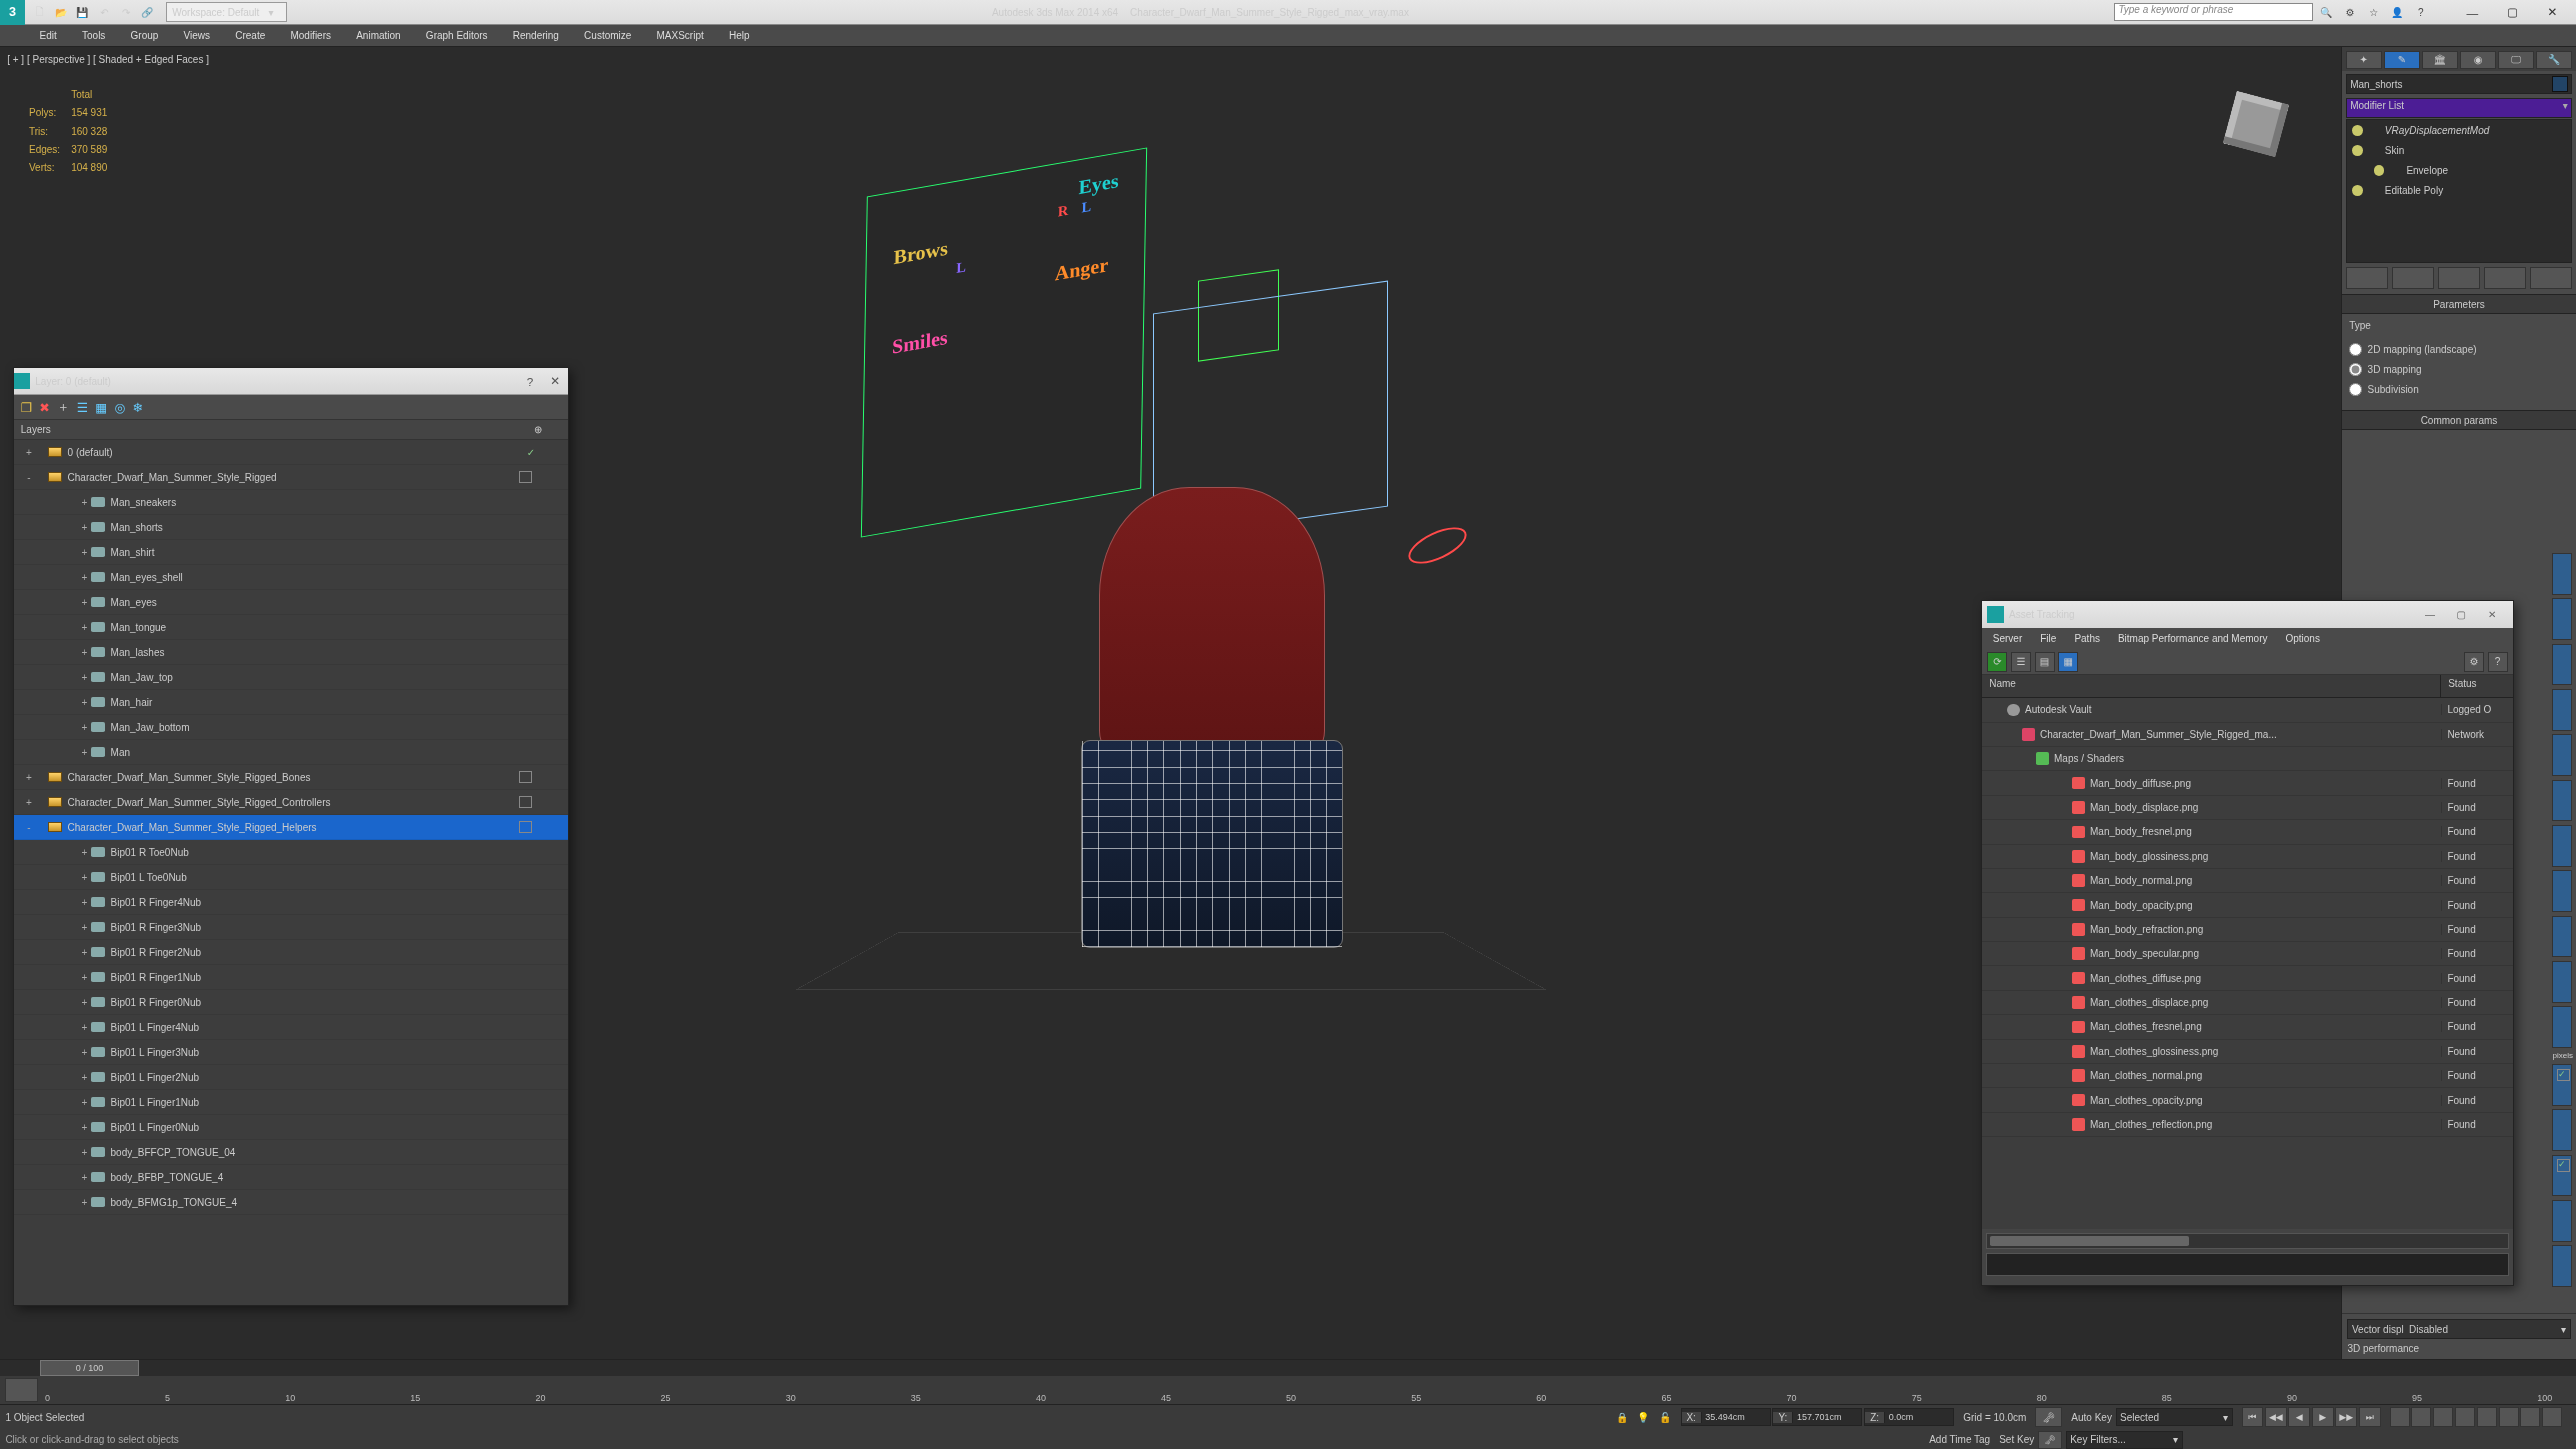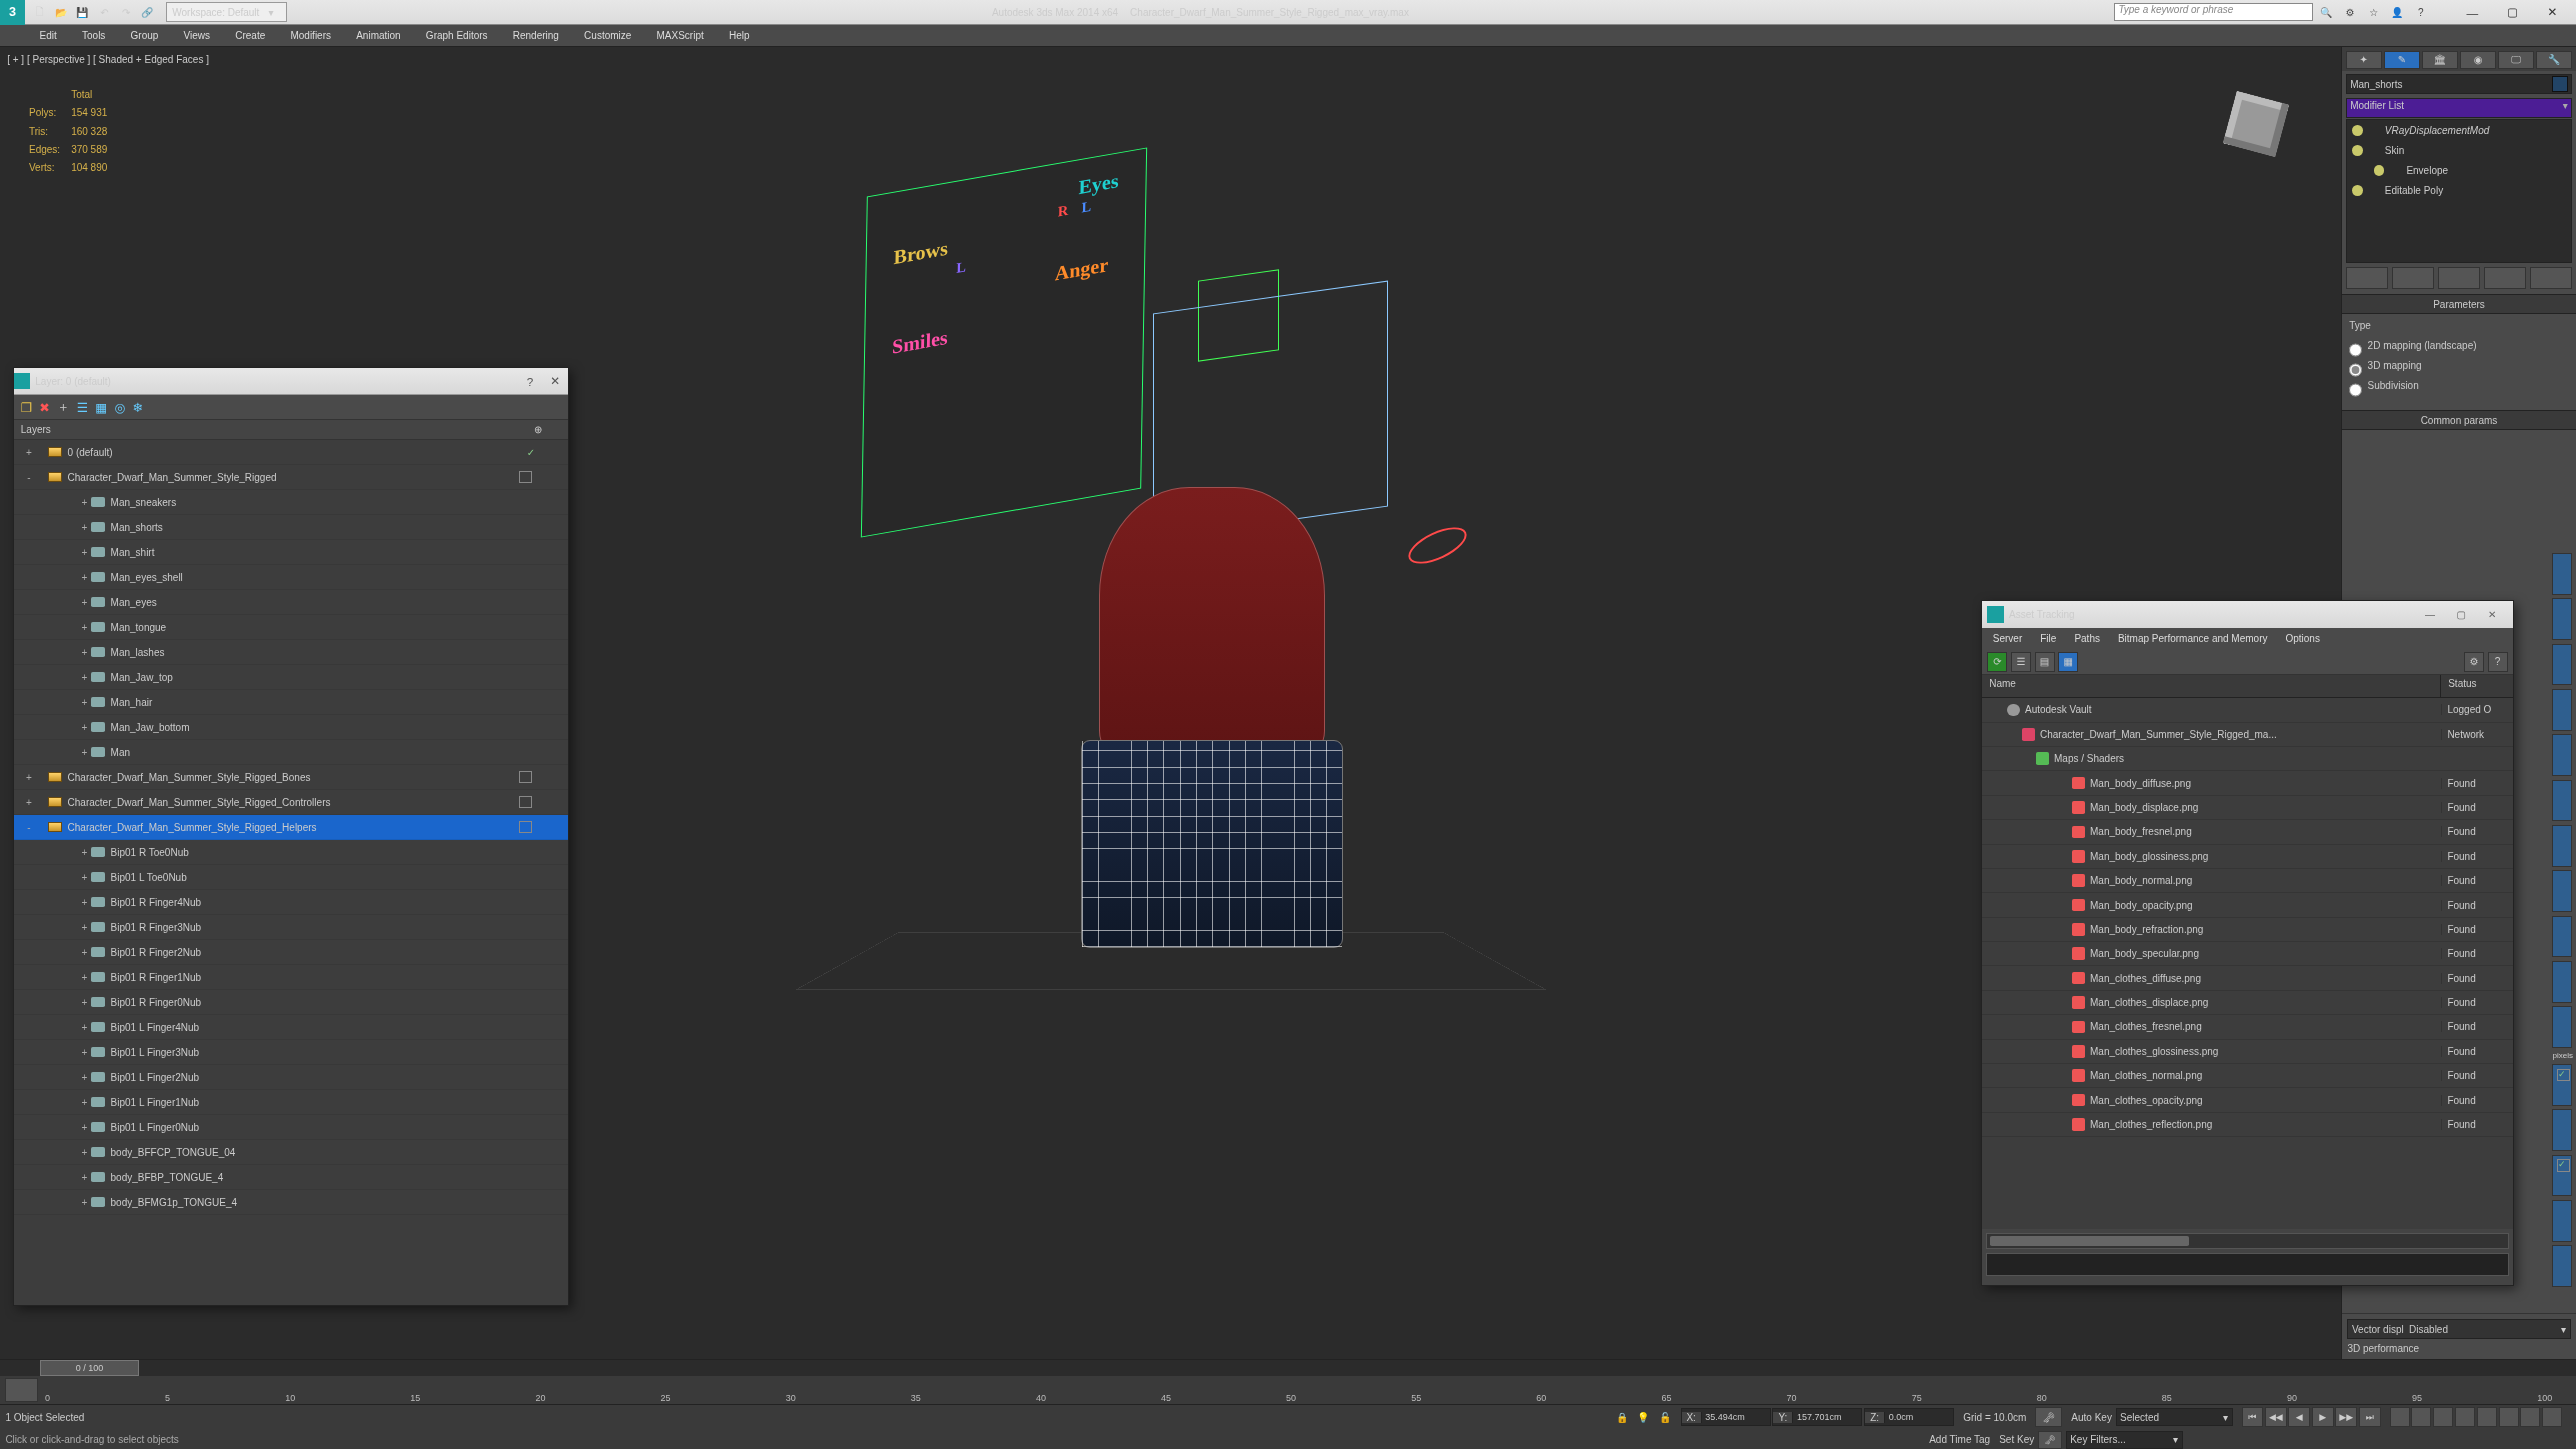--- a/index.html
+++ b/index.html
@@ -91,21 +91,21 @@
 .cmdpanel .name-field .cpick{width:16.3px;height:16.3px;background:#224466;border:0.9px solid #111;margin-left:auto}
 .cmdpanel .modlist{margin:1.8px 3.6px;height:20px;background:#4c1d95;border:0.9px solid #222;padding:1.8px 3.6px;display:flex;align-items:flex-start}
 .cmdpanel .modlist .dd{margin-left:auto;color:#aaa}
 .cmdpanel .stack{margin:1.8px 3.6px;height:144px;background:#2b2b2b;border:0.9px solid #222}
 .cmdpanel .stack .srow{height:20px;display:flex;align-items:center;padding-left:5.4px;gap:22px}
 .cmdpanel .stack .srow .bulb{width:10.8px;height:10.8px;background:#c9c96a;border-radius:50%}
 .cmdpanel .stack-btns{margin:3.6px;height:21.7px;display:flex;gap:3.6px}
 .cmdpanel .stack-btns .sb{flex:1;background:#555;border:0.9px solid #333}
 .cmdpanel .rollout-title{height:20px;background:#3a3a3a;text-align:center;line-height:20px;margin-top:5.4px;border-top:0.9px solid #222;border-bottom:0.9px solid #222}
 .cmdpanel .rollout-body{padding:5.4px 7.2px}
-.cmdpanel .rollout-body label{display:flex;gap:5.4px;height:20px;color:#ccc}
+.cmdpanel .rollout-body label{display:flex;align-items:center;gap:5.4px;height:20px;color:#ccc}
 .cmdpanel .rollout-body input[type=radio]{accent-color:#888}
 .cmdpanel .bottom-area{position:absolute;bottom:0;left:0;right:0;padding:5.4px;background:#4a4a4a;border-top:0.9px solid #333}
 .cmdpanel .bottom-area .drop{height:20px;background:#333;border:0.9px solid #222;display:flex;align-items:center;padding:0 3.6px;margin-bottom:3.6px}
 .cmdpanel .bottom-area .drop .dd{margin-left:auto}
 .cmdpanel .bview{position:absolute;right:3.6px;top:506px;bottom:72px;width:20px;display:flex;flex-direction:column;gap:3.6px}
 .cmdpanel .bview .bv{flex:1;background:#2f5f8f;border:0.9px solid #333}
 .cmdpanel .ck{display:inline-block;width:12.6px;height:12.6px;border:0.9px solid #888;margin-right:3.6px;vertical-align:middle}
 .cmdpanel .ck.on::after{content:"✓";color:#8c8;font-size:9px;position:relative;top:-1.8px}
 
 .bottom-area-main{position:absolute;left:0;right:0;bottom:0;height:90px;background:#3a3a3a;border-top:0.9px solid #222}

